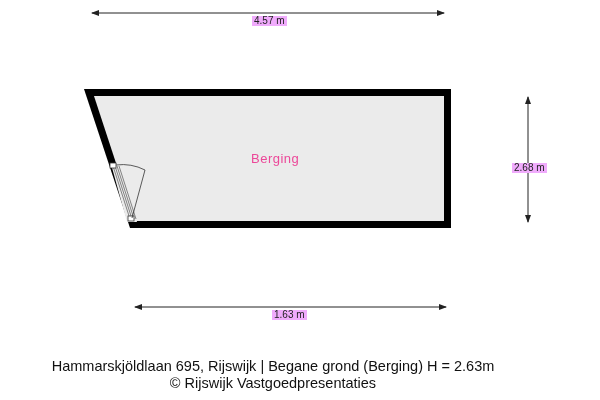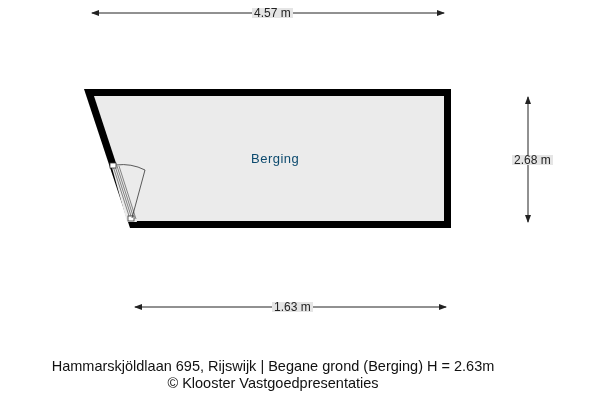--- a/index.html
+++ b/index.html
@@ -1,19 +1,19 @@
 <!DOCTYPE html>
 <html><head>
 <meta charset="utf-8">
 <style>
   html, body { margin:0; padding:0; background:#ffffff; }
   body { width:600px; height:400px; position:relative; overflow:hidden; font-family:"Liberation Sans", sans-serif; }
   svg { position:absolute; left:0; top:0; }
-  .lbl { position:absolute; background:#e5e5e5; color:#222; font-size:12px; padding:0 2px; line-height:10px; }
-  .room { position:absolute; font-size:13px; color:#0c4a6e; letter-spacing:0.5px; }
+  .lbl { position:absolute; background:#f0abfc; color:#222; font-size:10px; padding:0 2px; line-height:10px;margin-top:8px; }
+  .room { position:absolute; font-size:13px; color:#ec4899; letter-spacing:0.5px; }
   .footer { position:absolute; left:0; width:546px; text-align:center; font-size:14.5px; color:#111; line-height:18px; }
 </style>
 </head>
 <body>
 
 <svg width="600" height="400" viewBox="0 0 600 400">
   <defs>
     <marker id="arr" markerWidth="8" markerHeight="6" refX="7" refY="3" orient="auto" markerUnits="userSpaceOnUse">
       <path d="M0,0 L8,3 L0,6 Z" fill="#222"></path>
     </marker>
@@ -51,13 +51,13 @@
   </g>
 </svg>
 
 <div class="lbl" style="left:252px; top:8px;">4.57 m</div>
 <div class="lbl" style="left:272px; top:302px;">1.63 m</div>
 <div class="lbl" style="left:512px; top:155px;">2.68 m</div>
 
 <div class="room" style="left:251px; top:151px;">Berging</div>
 
 <div class="footer" style="top:357px;">Hammarskjöldlaan 695, Rijswijk  |  Begane grond (Berging) H = 2.63m</div>
-<div class="footer" style="top:374px;">© Klooster Vastgoedpresentaties</div>
+<div class="footer" style="top:374px;">© Rijswijk Vastgoedpresentaties</div>
 
 </body></html>

